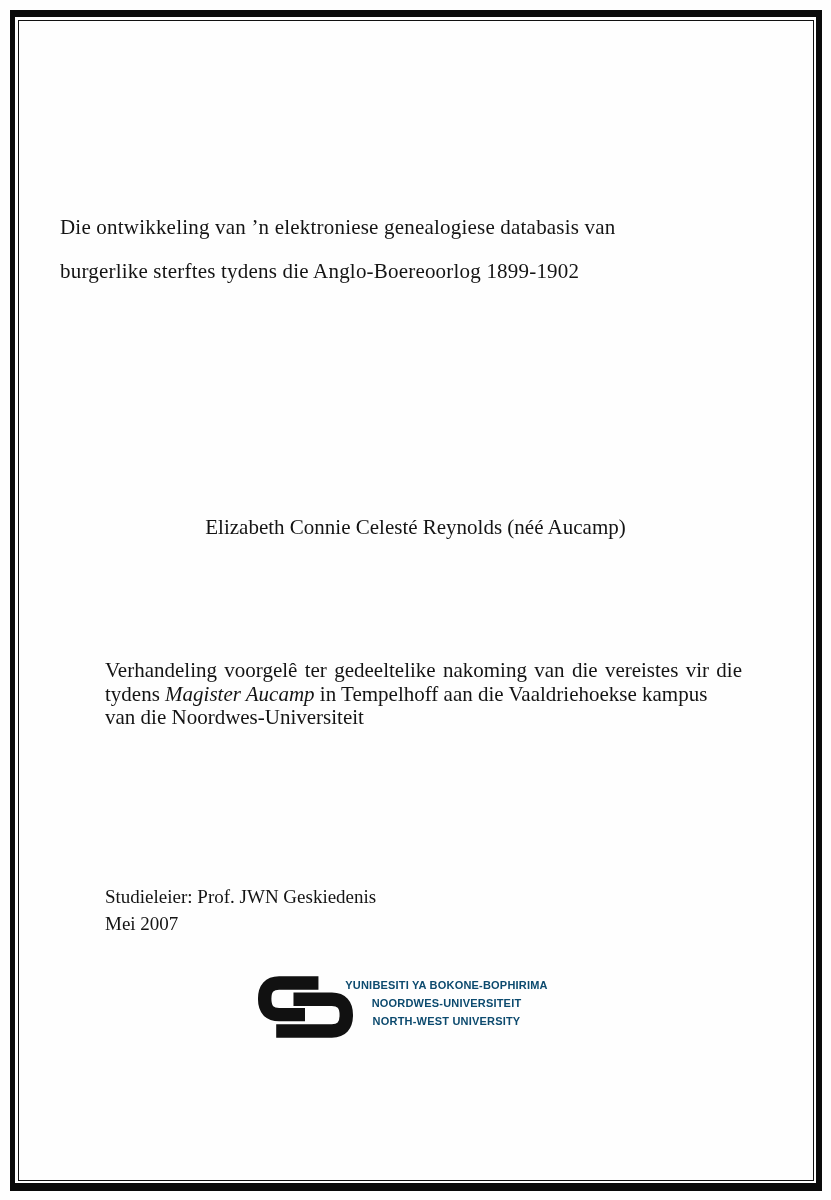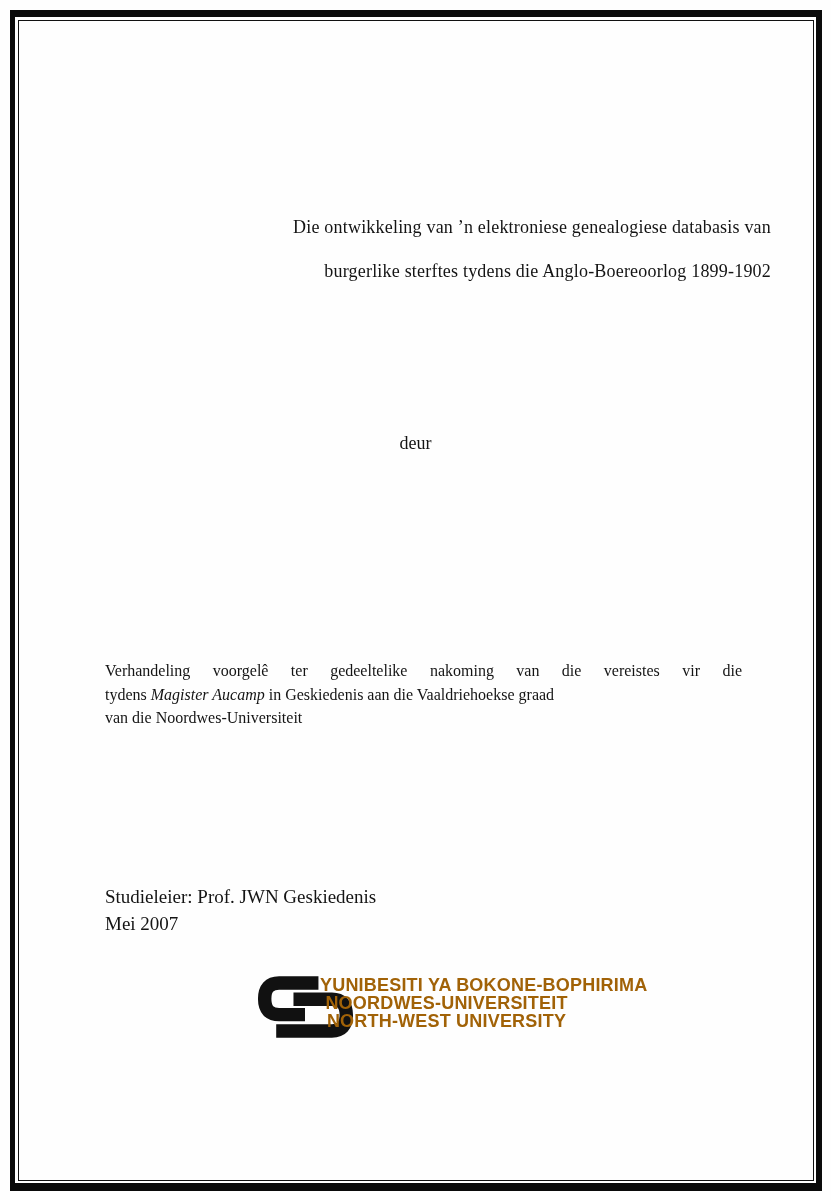--- a/index.html
+++ b/index.html
@@ -29,42 +29,42 @@
   
   .frame-inner {
     position: absolute;
     left: 18px; top: 20px; right: 17px; bottom: 19px;
     border: 1.5px solid #111;
     pointer-events: none;
   }
   .title-block {
     position: absolute;
     left: 60px; right: 60px; top: 205px;
-    text-align: right;
-    font-size: 18px;
+    text-align: left;
+    font-size: 21px;
     line-height: 44px;
     letter-spacing: 0.2px;
   }
   .byline {
     position: absolute;
     left: 0; right: 0; top: 433px;
     text-align: center;
     font-size: 18px;
   }
   .author {
     position: absolute;
     left: 0; right: 0; top: 515px;
     text-align: center;
     font-size: 21px;
   }
   .submission {
     position: absolute;
     left: 105px; top: 659px;
     width: 637px;
-    font-size: 16px;
+    font-size: 21px;
     line-height: 23.7px;
   }
   .submission .justified {
     text-align: justify;
     text-align-last: justify;
   }
   .submission .italic { font-style: italic; }
   .supervisor {
     position: absolute;
     left: 105px; top: 886px;
@@ -80,46 +80,46 @@
     left: 257px; top: 972px;
     width: 96px; height: 68px;
   }
   .logo-text {
     position: absolute;
     left: 320px; top: 976px;
     width: 253px;
     text-align: center;
     font-family: "Liberation Sans", "DejaVu Sans", sans-serif;
     font-weight: 700;
-    font-size: 18px;
+    font-size: 11px;
     line-height: 18px;
     letter-spacing: 0.2px;
-    color: #a16207;
+    color: #0c4a6e;
     white-space: nowrap;
   }
 </style>
 </head>
 <body>
 
 <div class="page">
 
   <div class="frame-outer"></div>
   <div class="frame-inner"></div>
 
   <div class="title-block">
     <div>Die ontwikkeling van ’n elektroniese genealogiese databasis van</div>
     <div>burgerlike sterftes tydens die Anglo-Boereoorlog 1899-1902</div>
   </div>
 
-  <div class="byline">deur</div>
 
+  <div class="author">Elizabeth Connie Celesté Reynolds (néé Aucamp)</div>
 
   <div class="submission">
     <div class="justified">Verhandeling voorgelê ter gedeeltelike nakoming van die vereistes vir die</div>
-    <div><span>tydens </span><span class="italic">Magister Aucamp</span><span> in Geskiedenis aan die Vaaldriehoekse graad</span></div>
+    <div><span>tydens </span><span class="italic">Magister Aucamp</span><span> in Tempelhoff aan die Vaaldriehoekse kampus</span></div>
     <div>van die Noordwes-Universiteit</div>
   </div>
 
   <div class="supervisor">Studieleier: Prof. JWN Geskiedenis</div>
 
   <div class="dateline">Mei 2007</div>
 
   <svg class="logo-mark" viewBox="0 0 100 68" xmlns="http://www.w3.org/2000/svg" aria-hidden="true">
 
     <path d="M 64,10 H 23 Q 8,10 8,26.5 Q 8,43 23,43 H 50" fill="none" stroke="#111" stroke-width="14" stroke-linecap="butt"></path>

